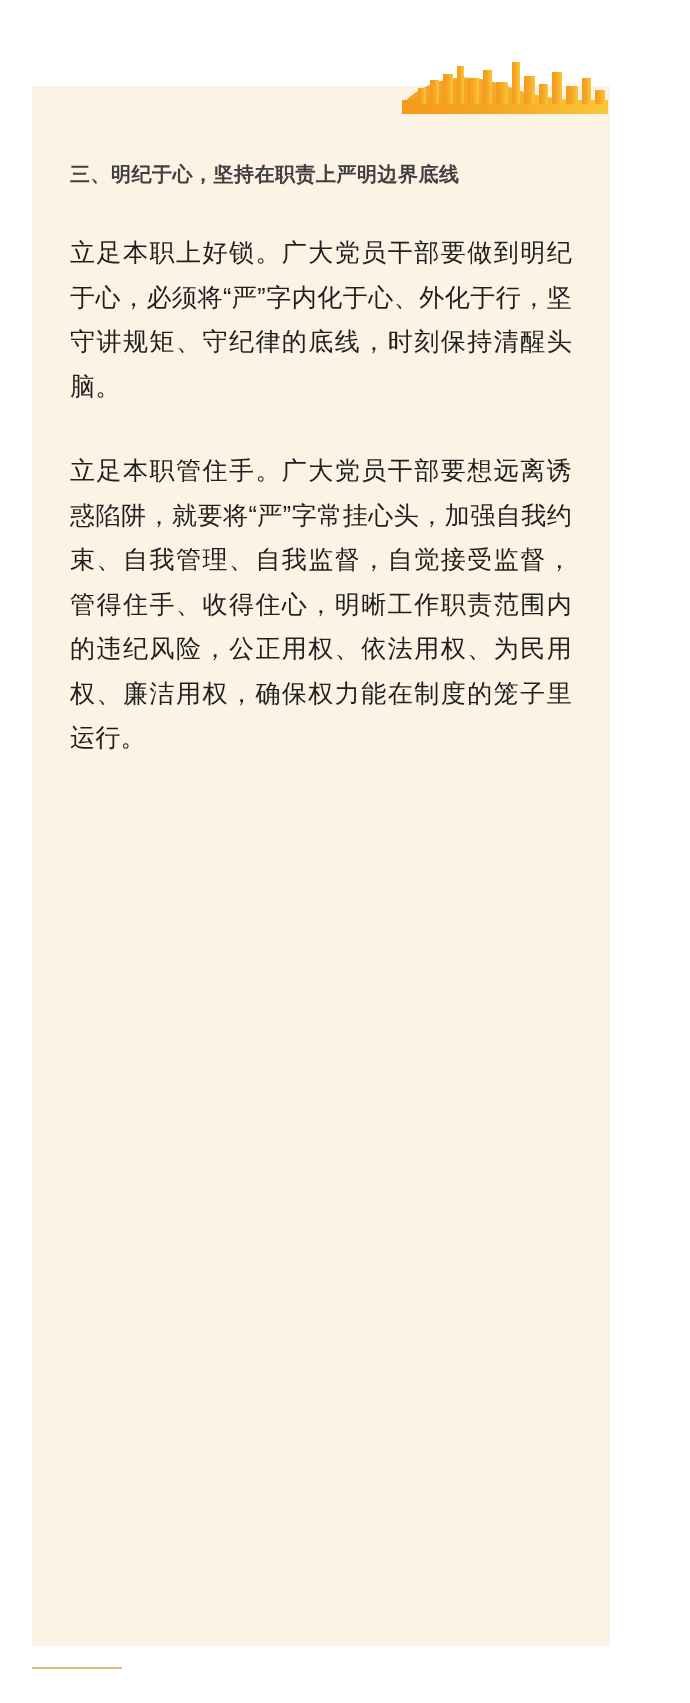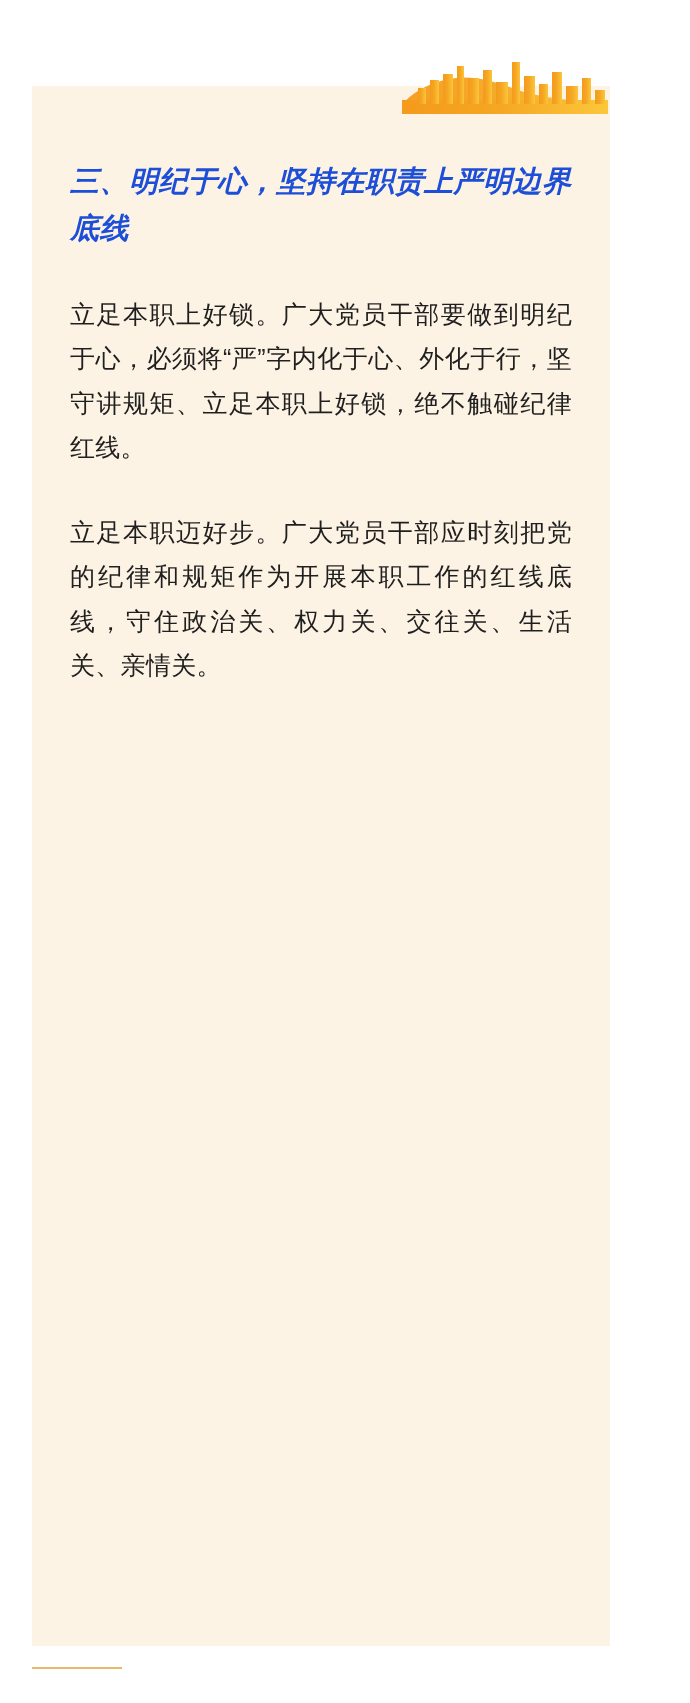--- a/index.html
+++ b/index.html
@@ -36,27 +36,26 @@
     position: absolute;
     right: 0px;
     top: -30px;
     width: 210px;
     height: 64px;
     pointer-events: none;
   }
   .title {
     margin: 0;
     padding: 72px 0 0 0;
-    font-size: 29px;
+    font-size: 20px;
     line-height: 1.62;
     font-weight: bold;
-    color: #1d4ed8;
+    color: #404040;
     letter-spacing: 0.5px;
     font-family: "Liberation Sans", "DejaVu Sans", sans-serif;
-    font-style: italic;
   }
   .para {
     margin: 0;
     padding: 40px 0 0 0;
     font-size: 25px;
     line-height: 1.78;
     color: #1f1f1f;
     text-align: justify;
     letter-spacing: 0.3px;
     font-family: "Liberation Sans", "DejaVu Sans", sans-serif;
@@ -106,20 +105,20 @@
           <rect x="152" y="16" width="10" height="32"></rect>
           <rect x="166" y="30" width="12" height="18"></rect>
           <rect x="182" y="22" width="9" height="26"></rect>
           <rect x="195" y="34" width="10" height="14"></rect>
         </g>
       </svg>
     </span>
 
     <h2 class="title">三、明纪于心，坚持在职责上严明边界底线</h2>
 
-    <p class="para">立足本职上好锁。广大党员干部要做到明纪于心，必须将“严”字内化于心、外化于行，坚守讲规矩、立足本职上好锁，绝不触碰纪律红线。</p>
-    <p class="para">立足本职迈好步。广大党员干部应时刻把党的纪律和规矩作为开展本职工作的红线底线，守住政治关、权力关、交往关、生活关、亲情关。</p>
+    <p class="para">立足本职上好锁。广大党员干部要做到明纪于心，必须将“严”字内化于心、外化于行，坚守讲规矩、守纪律的底线，时刻保持清醒头脑。</p>
+    <p class="para">立足本职管住手。广大党员干部要想远离诱惑陷阱，就要将“严”字常挂心头，加强自我约束、自我管理、自我监督，自觉接受监督，管得住手、收得住心，明晰工作职责范围内的违纪风险，公正用权、依法用权、为民用权、廉洁用权，确保权力能在制度的笼子里运行。</p>
 
   </div>
 
   <div class="bottom-rule"></div>
 
 </div>
 
 </body></html>

